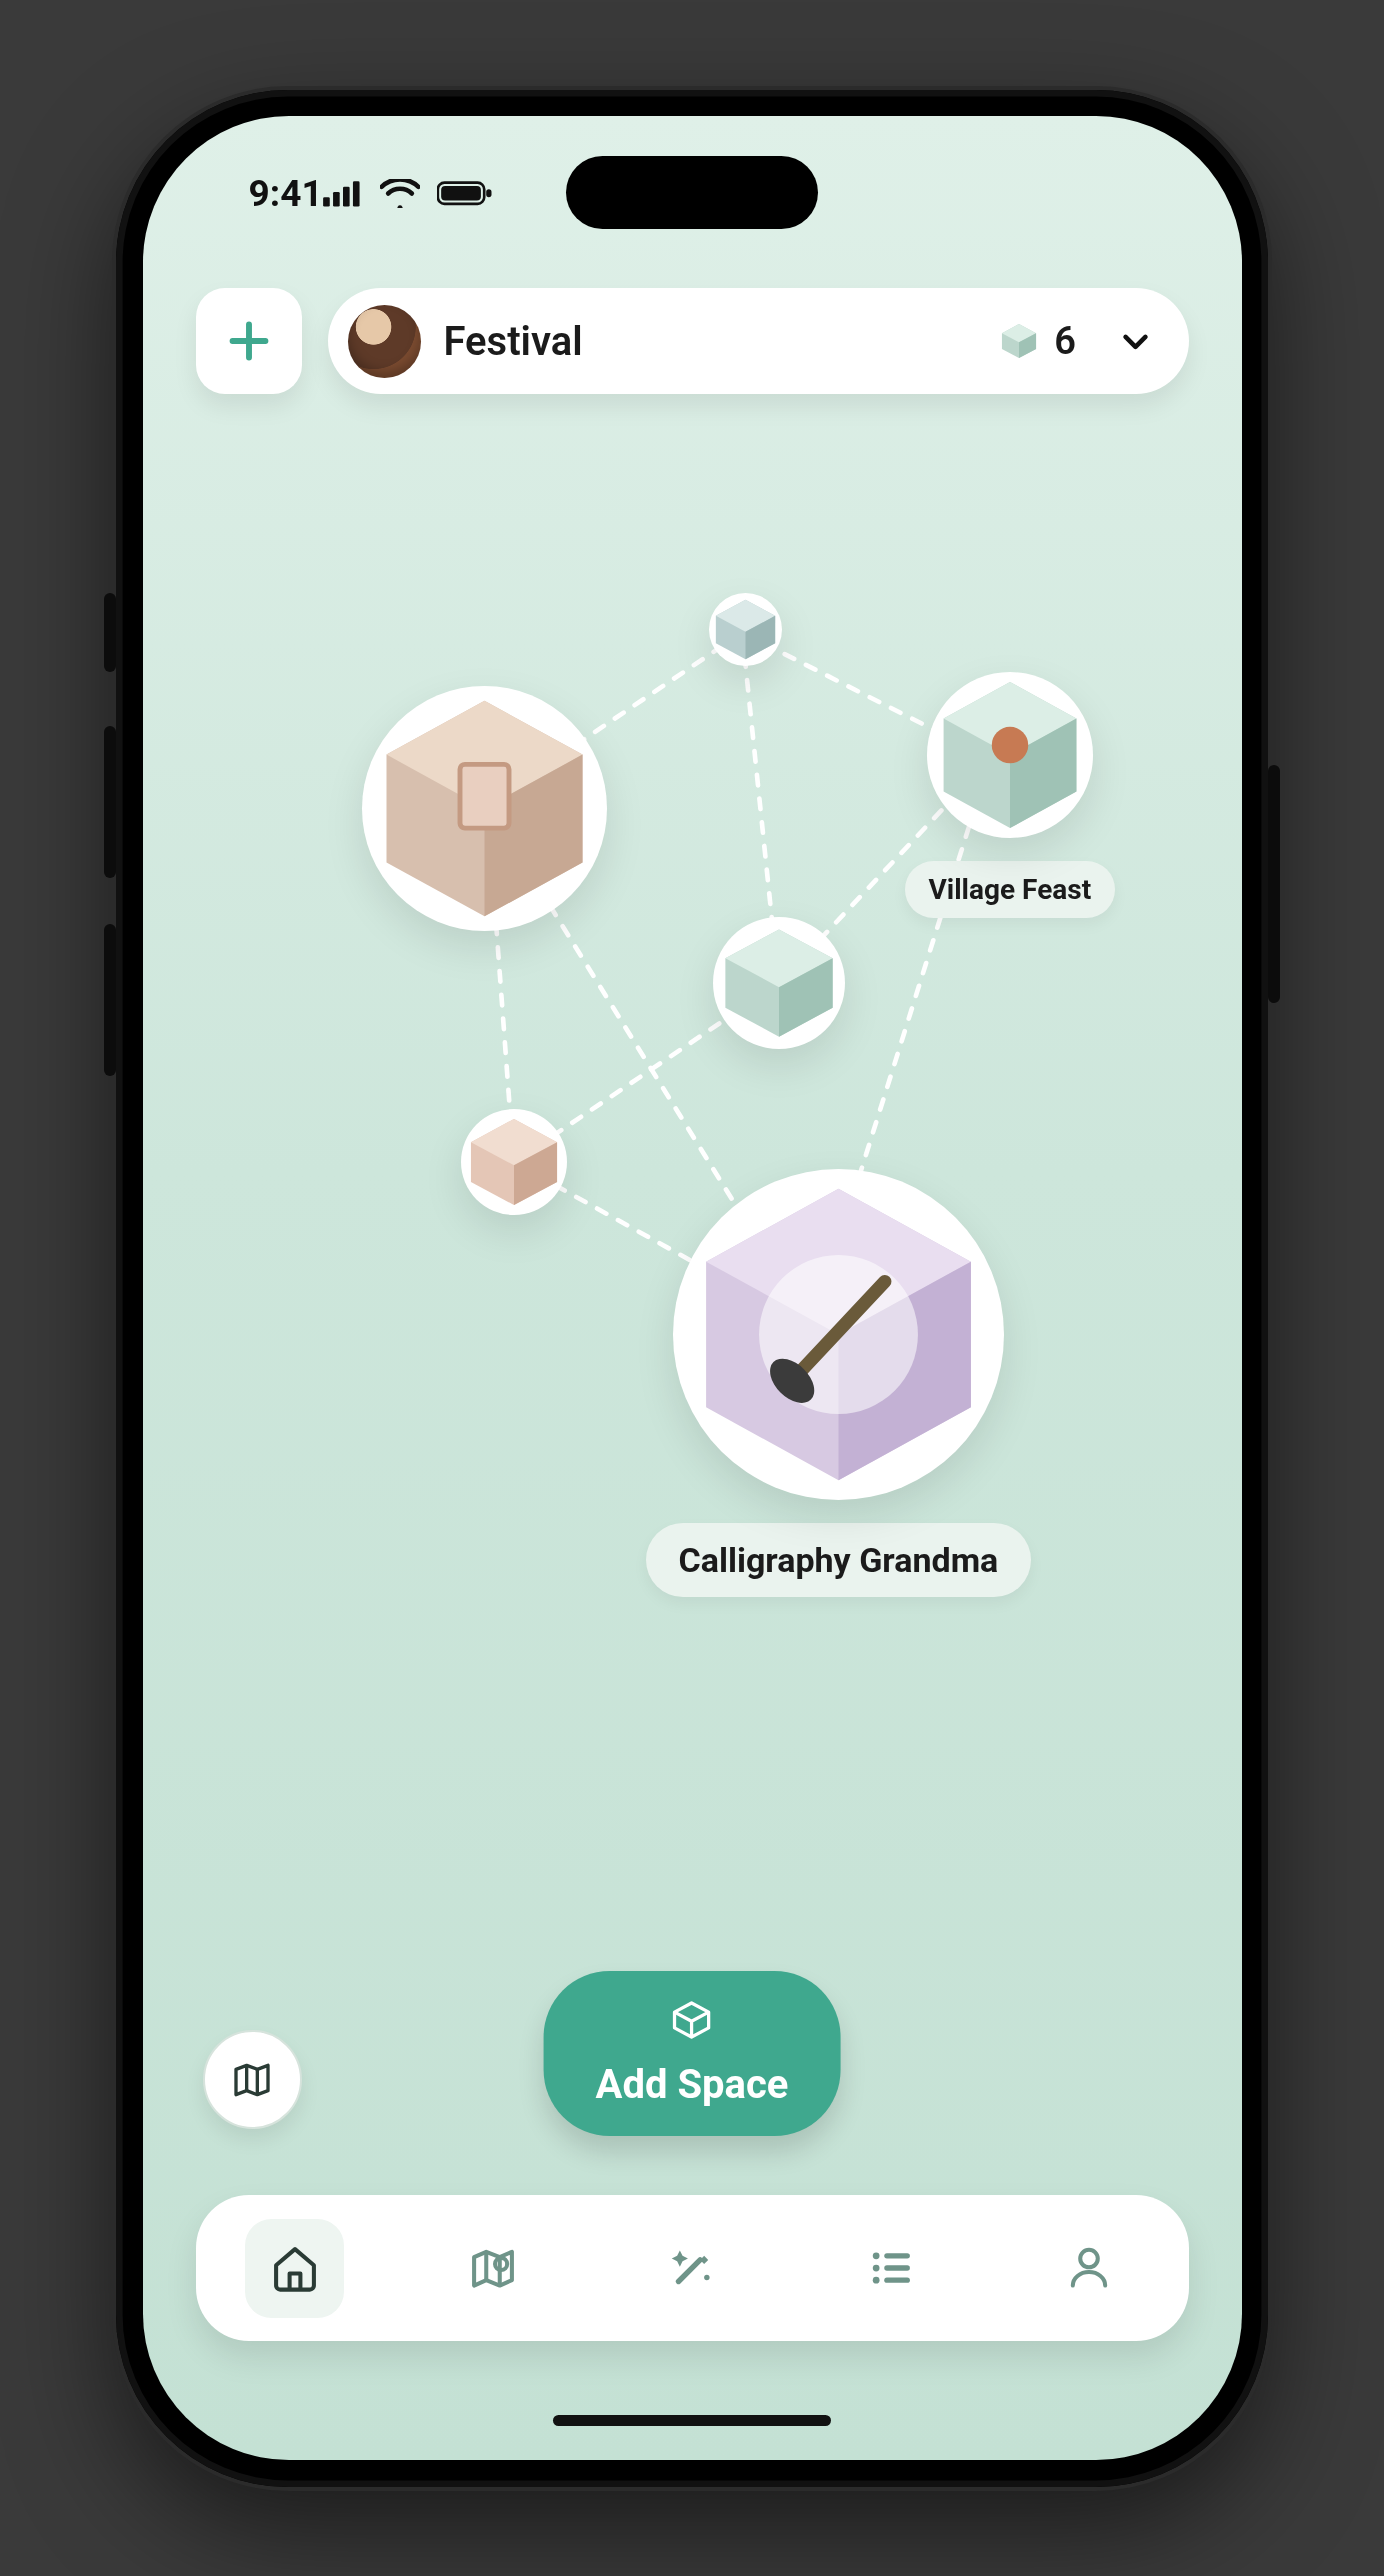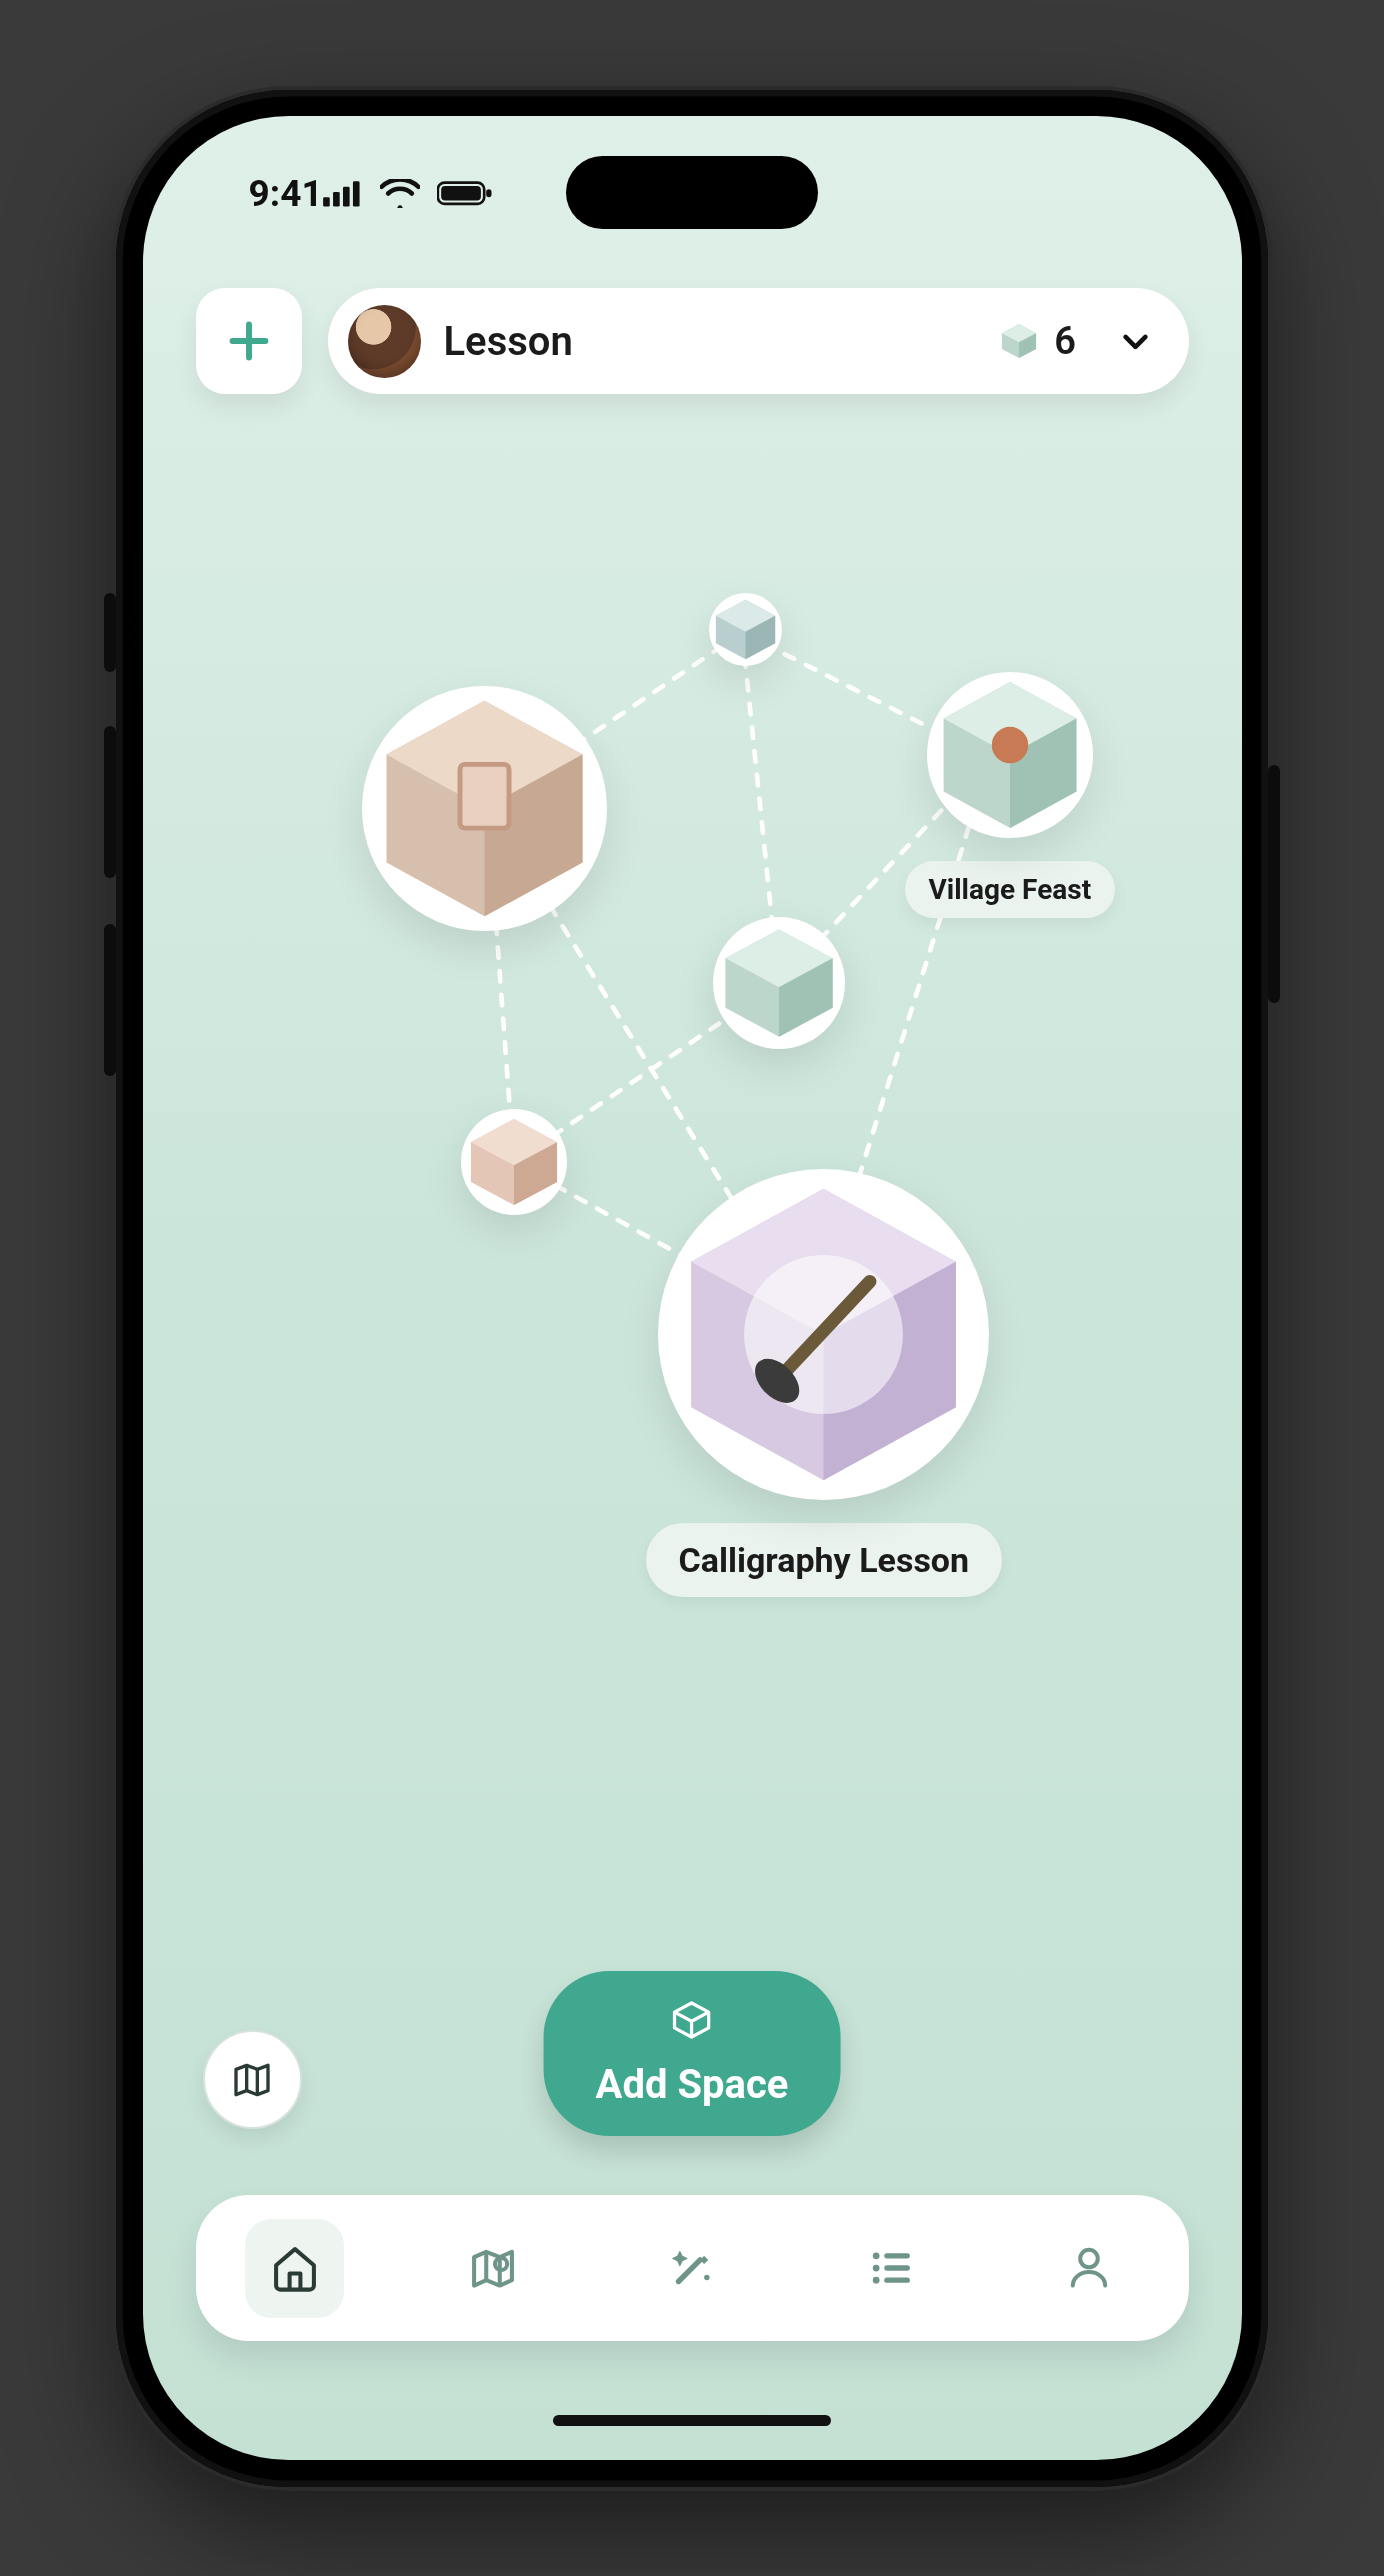--- a/index.html
+++ b/index.html
@@ -240,21 +240,21 @@
       </div>
 
       <div class="header">
         <div class="add-btn">
           <svg width="46" height="46" viewBox="0 0 70 70">
             <path d="M35 10 V60 M10 35 H60" stroke="#3fa88e" stroke-width="9" stroke-linecap="round"></path>
           </svg>
         </div>
         <div class="profile-pill">
           <div class="avatar"></div>
-          <div class="profile-name">Lesson</div>
+          <div class="profile-name">Festival</div>
           <div class="count-wrap">
             <svg class="mini-cube" viewBox="0 0 64 64">
               <polygon points="32,6 58,20 58,44 32,58 6,44 6,20" fill="#bcd6cc"></polygon>
               <polygon points="32,6 58,20 32,34 6,20" fill="#dceee6"></polygon>
               <polygon points="32,34 58,20 58,44 32,58" fill="#9fc2b5"></polygon>
             </svg>
             <div class="count-num">6</div>
           </div>
           <svg width="33" height="33" viewBox="0 0 50 50">
             <path d="M10 18 L25 33 L40 18" stroke="#111" stroke-width="7" fill="none" stroke-linecap="round" stroke-linejoin="round"></path>
@@ -334,21 +334,21 @@
           <div class="node-circ" style="width:331px;height:331px;">
             <svg width="212" height="212" viewBox="0 0 100 100">
               <polygon points="50,6 90,28 90,72 50,94 10,72 10,28" fill="#d7c9e2"></polygon>
               <polygon points="50,6 90,28 50,50 10,28" fill="#e9def0"></polygon>
               <polygon points="50,50 90,28 90,72 50,94" fill="#c3b1d4"></polygon>
               <circle cx="50" cy="50" r="24" fill="#ffffff" opacity=".55"></circle>
               <line x1="34" y1="66" x2="64" y2="34" stroke="#6a5a3a" stroke-width="4" stroke-linecap="round"></line>
               <ellipse cx="36" cy="64" rx="5" ry="8" transform="rotate(-45 36 64)" fill="#3b3b3b"></ellipse>
             </svg>
           </div>
-          <div class="node-label">Calligraphy Lesson</div>
+          <div class="node-label">Calligraphy Grandma</div>
         </div>
       </div>
 
       <div class="map-btn">
         <svg width="48" height="48" viewBox="0 0 72 72">
           <path d="M12 20 L28 14 L44 20 L60 14 V52 L44 58 L28 52 L12 58 Z" fill="none" stroke="#2a3b35" stroke-width="5" stroke-linejoin="round"></path>
           <path d="M28 14 V52 M44 20 V58" stroke="#2a3b35" stroke-width="5"></path>
         </svg>
       </div>
 

